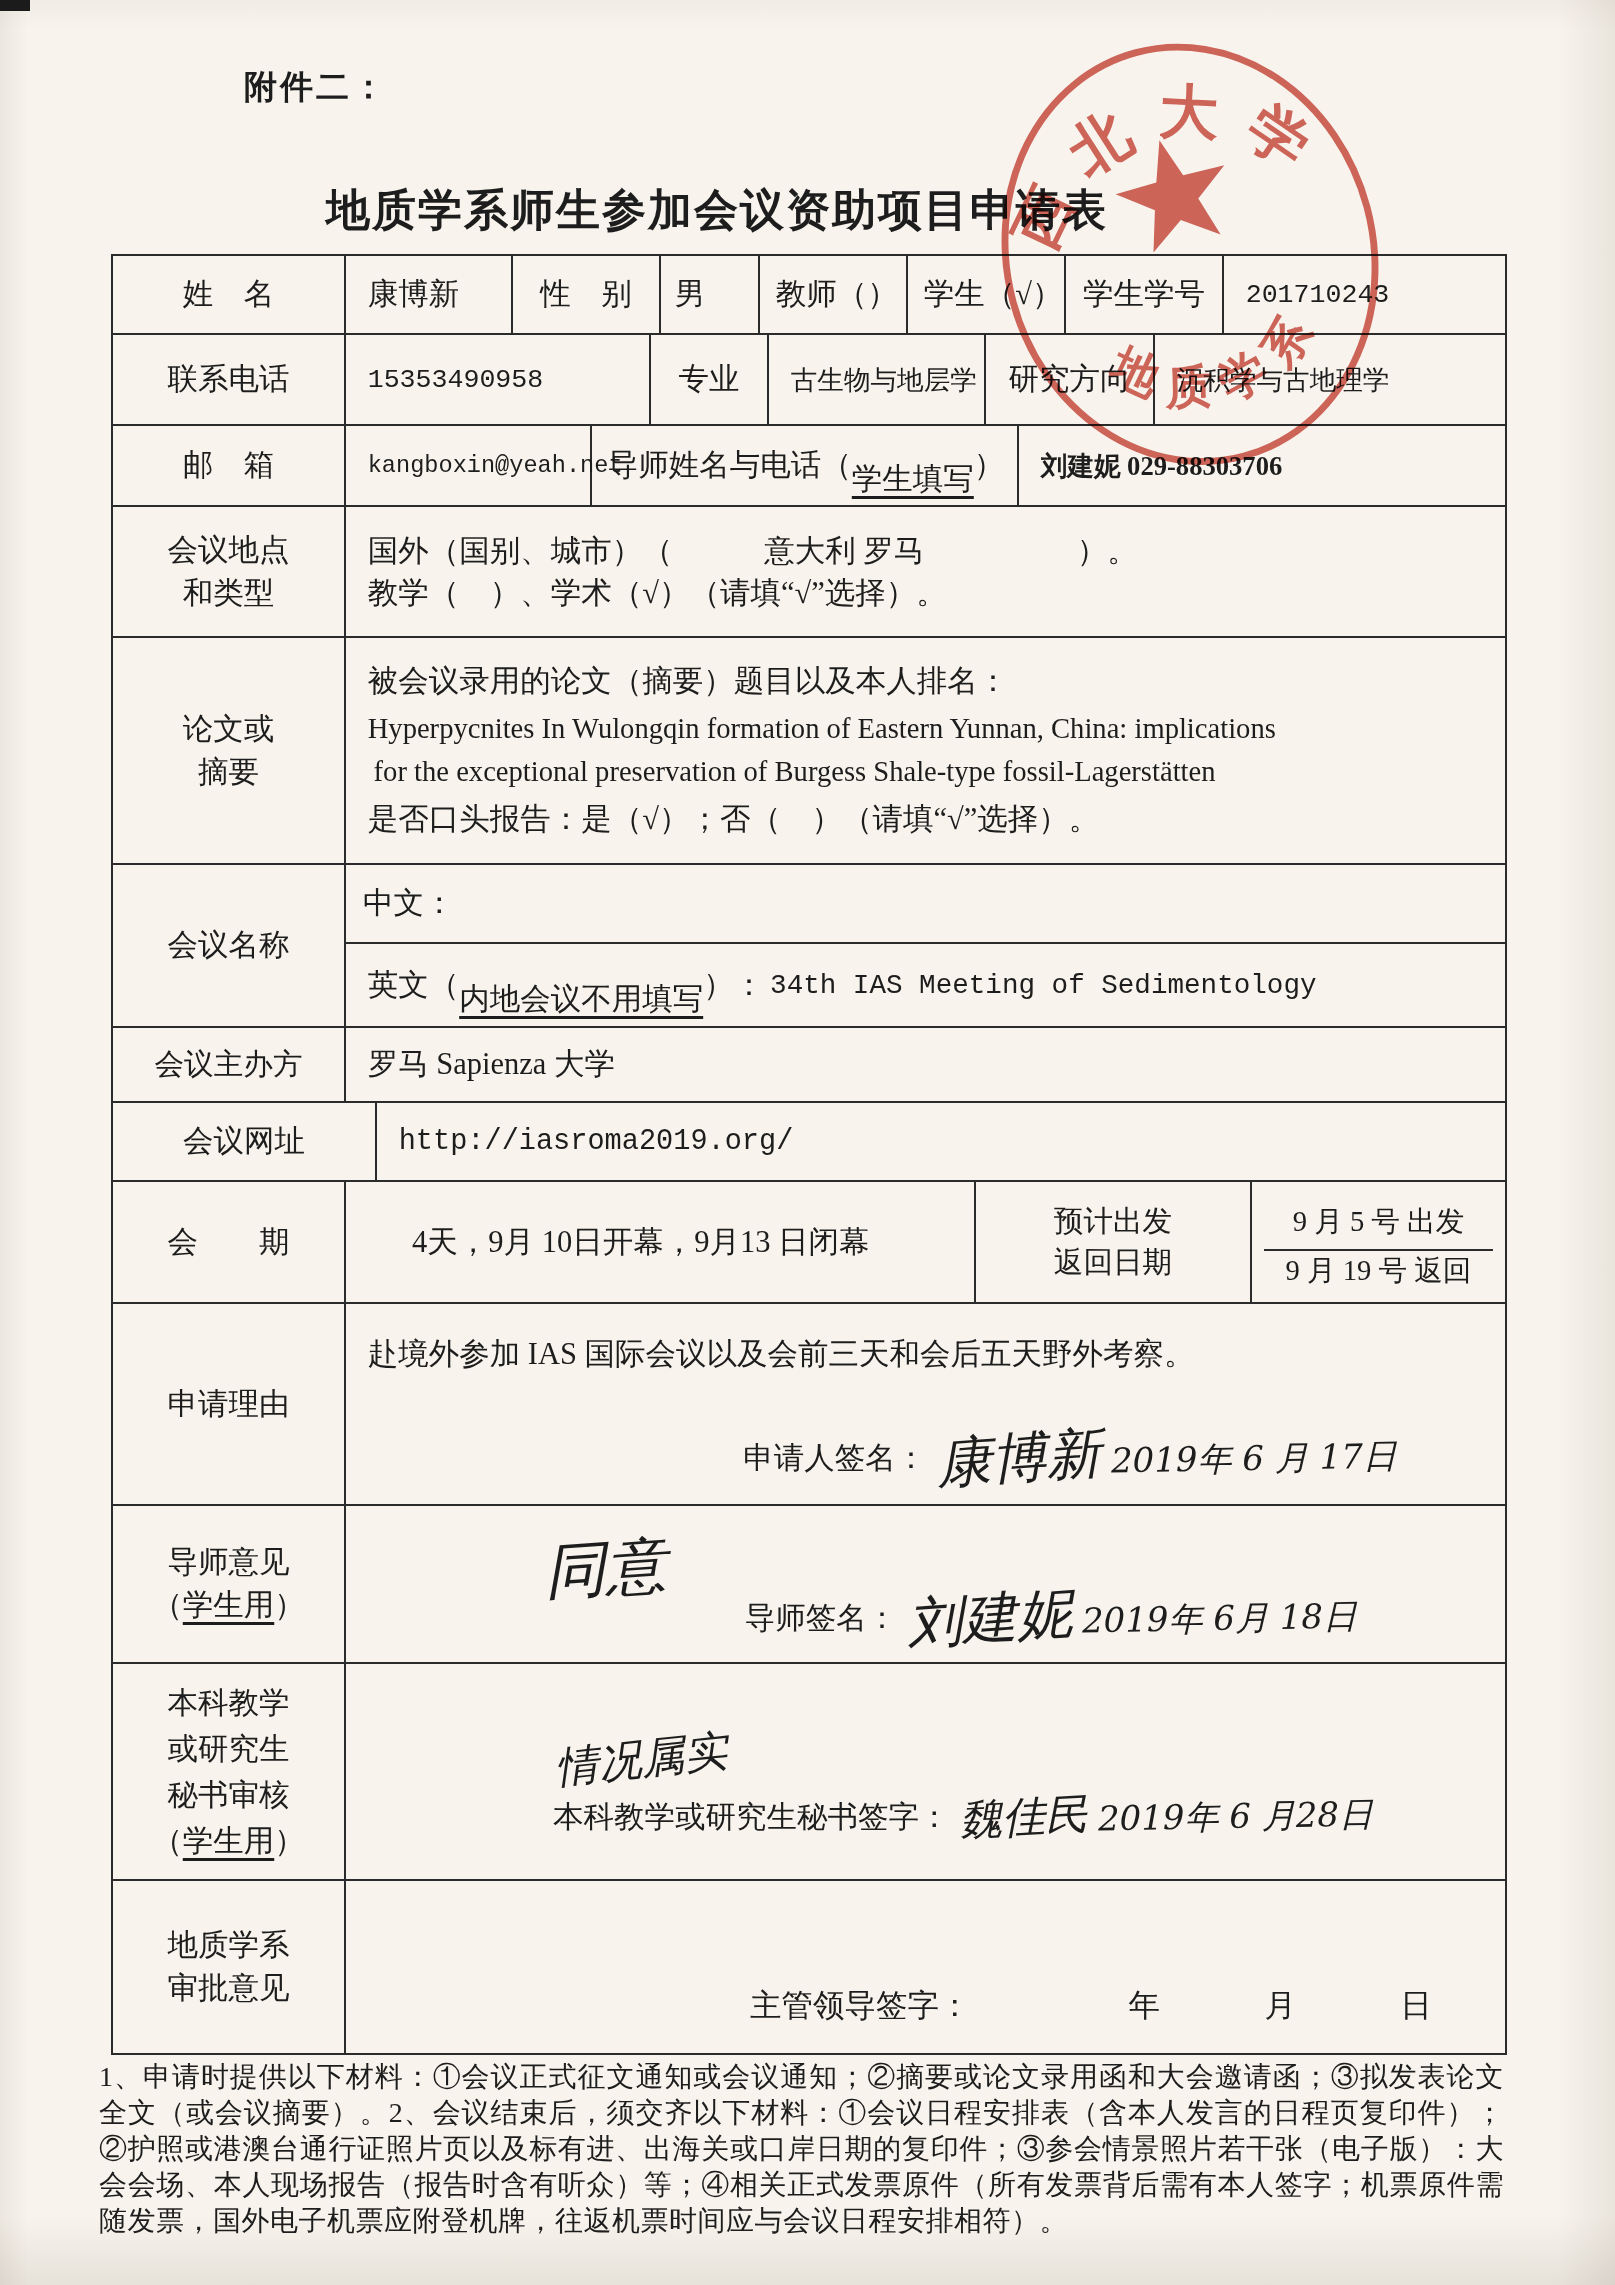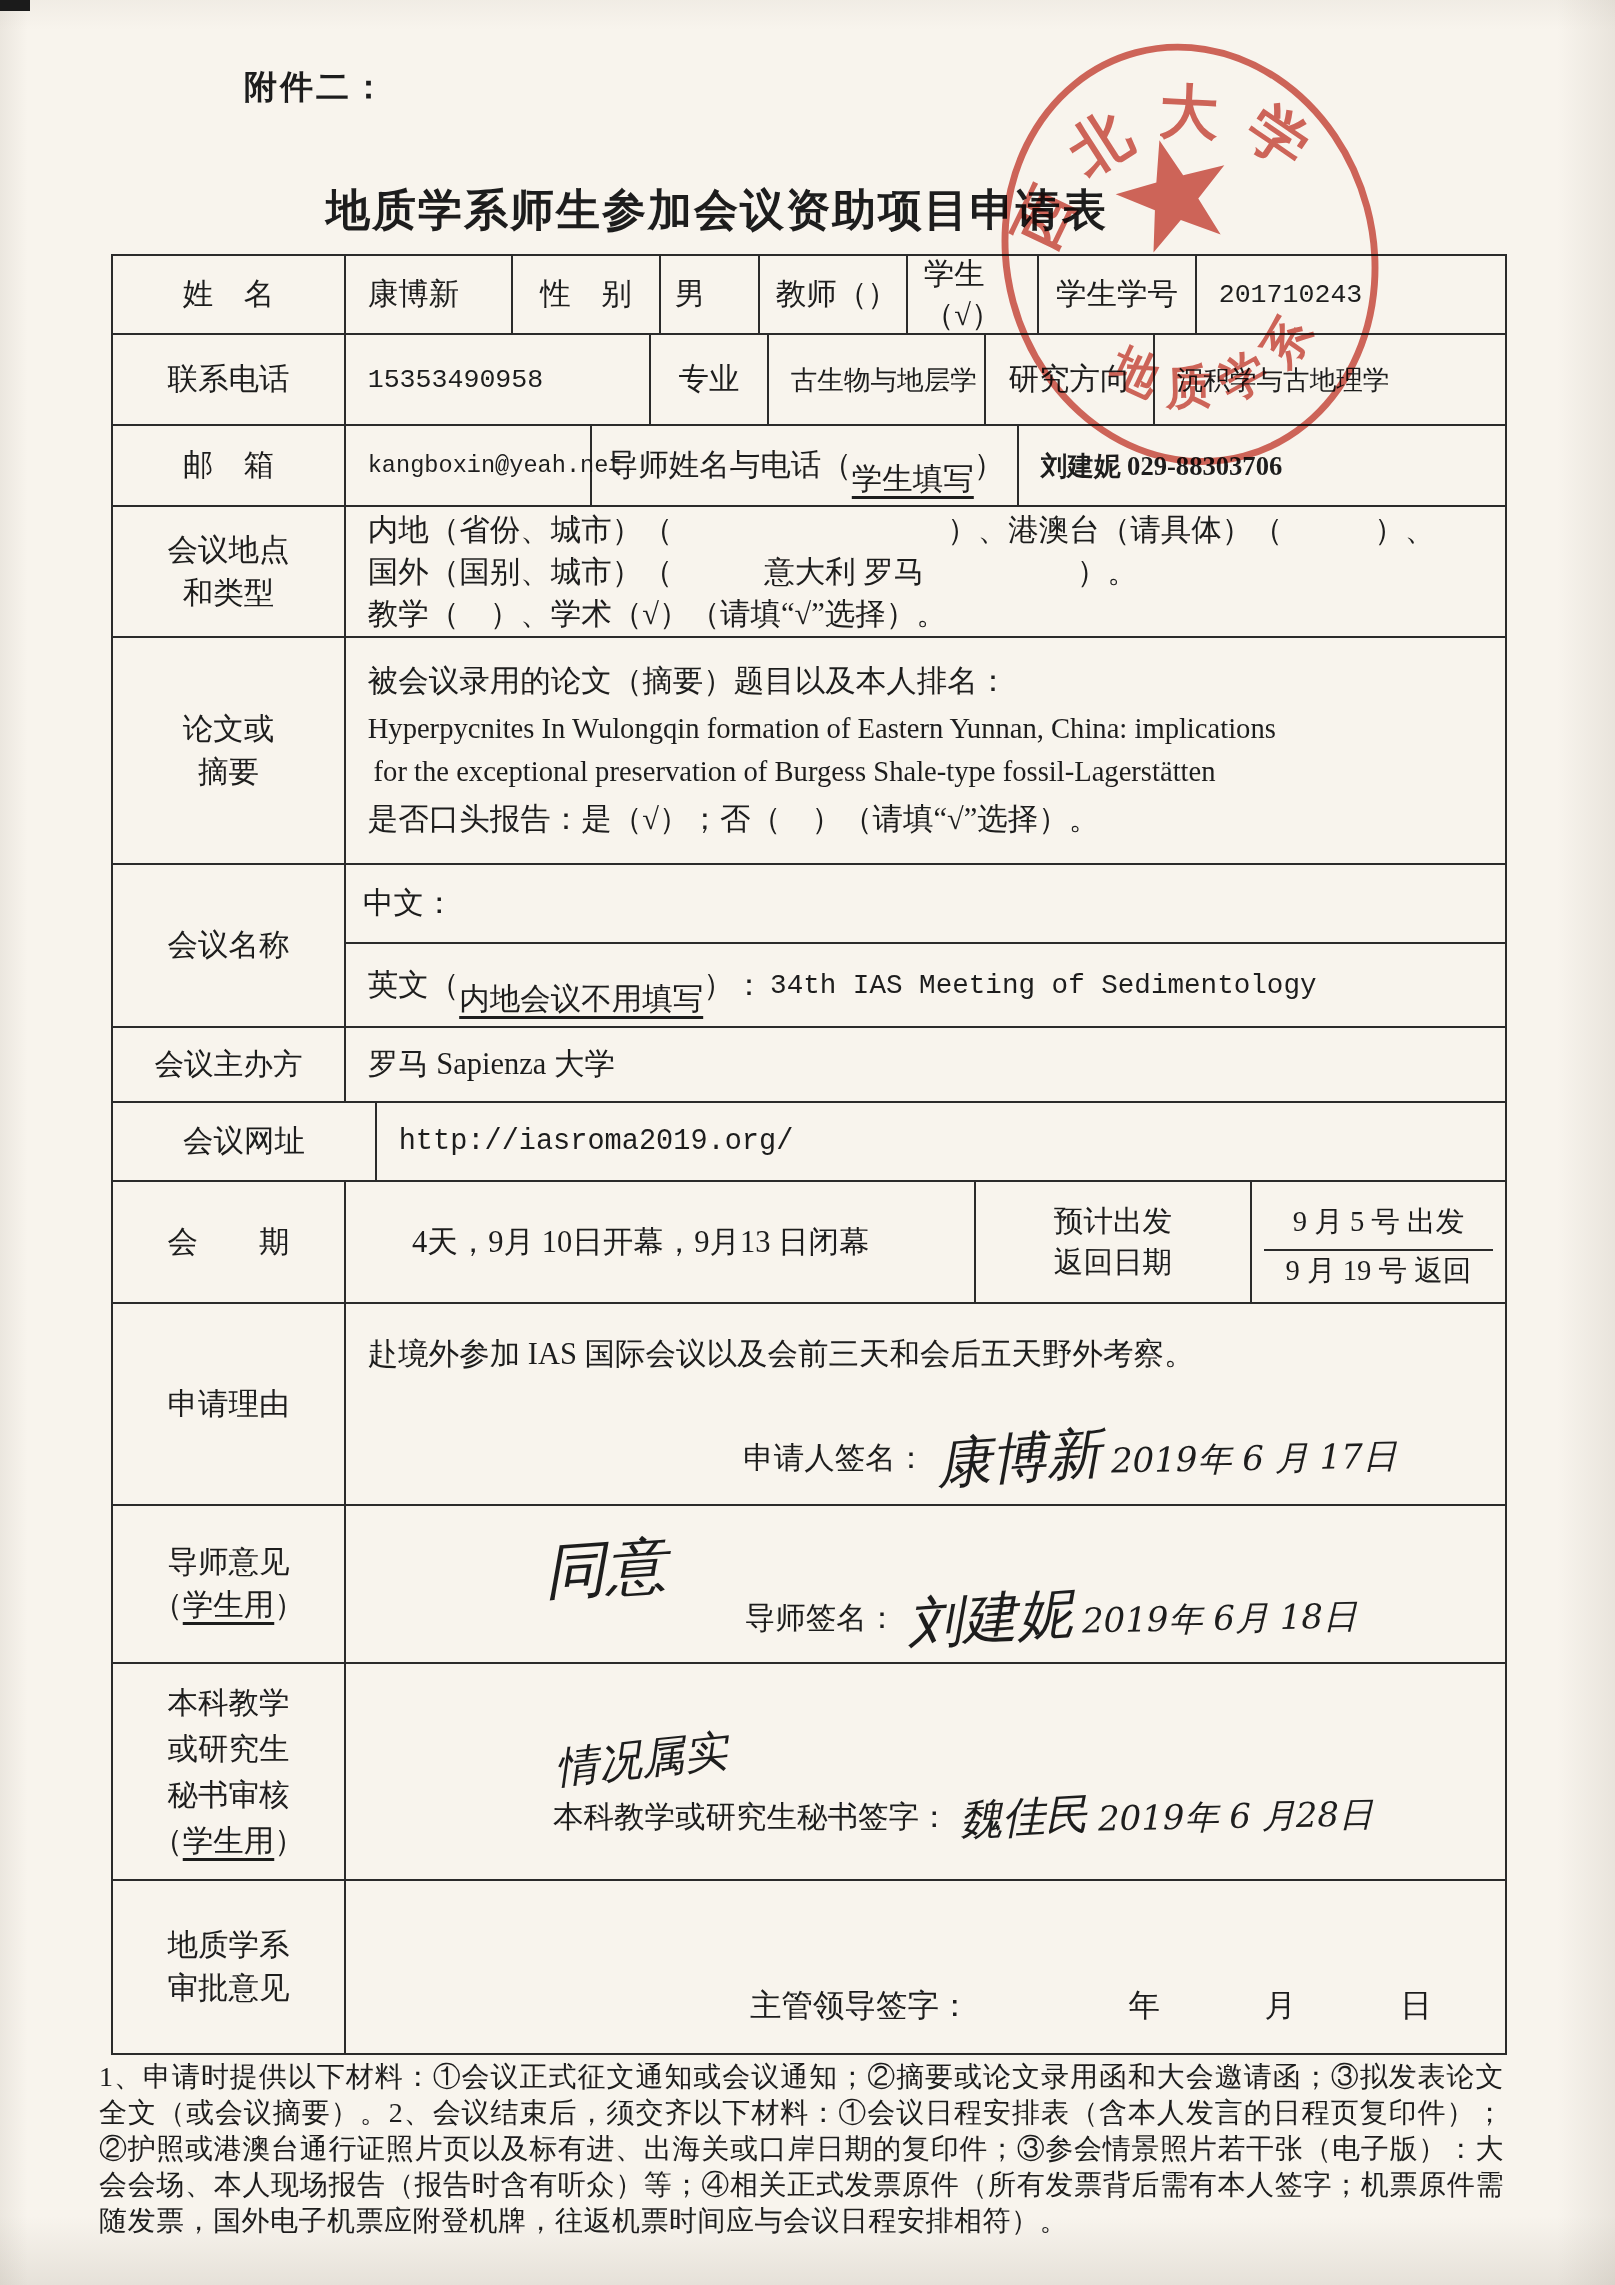--- a/index.html
+++ b/index.html
@@ -55,21 +55,21 @@
 <div class="doc-title">地质学系师生参加会议资助项目申请表</div>
 
 <div class="form">
 
   <div class="row" style="height:79px">
     <div class="cell lab" style="width:233px">姓　名</div>
     <div class="cell val" style="width:167px">康博新</div>
     <div class="cell lab" style="width:148px">性　别</div>
     <div class="cell val" style="width:99px;padding-left:13.8px">男</div>
     <div class="cell val" style="width:148px;padding-left:15.8px">教师（）</div>
-    <div class="cell val" style="width:131px;padding-left:15.8px">学生（√）</div>
+    <div class="cell val" style="width:158px;padding-left:15.8px">学生（√）</div>
     <div class="cell lab" style="width:158px">学生学号</div>
     <div class="cell val mono" style="flex:1">201710243</div>
   </div>
 
   <div class="row" style="height:91px">
     <div class="cell lab" style="width:233px">联系电话</div>
     <div class="cell val mono" style="width:305px">15353490958</div>
     <div class="cell lab" style="width:118px">专业</div>
     <div class="cell val" style="width:217px;font-size:26.6px">古生物与地层学</div>
     <div class="cell lab" style="width:169px">研究方向</div>
@@ -86,21 +86,20 @@
     </div>
     <div class="cell val" style="flex:1;font-size:26.6px;font-weight:600">刘建妮 029-88303706</div>
   </div>
 
   <div class="row" style="height:131px">
     <div class="cell lab col" style="width:233px;justify-content:center">
       <div>会议地点</div>
       <div>和类型</div>
     </div>
     <div class="cell col" style="flex:1;justify-content:center;padding-left:21.7px;font-size:30.5px;line-height:42px">
-      <div style="white-space:nowrap">内地（省份、城市）（　　　　　　　　　）、港澳台（请具体）（　　　）、</div>
       <div style="white-space:nowrap">国外（国别、城市）（　　　意大利 罗马　　　　　）。</div>
       <div style="white-space:nowrap">教学（　）、学术（√）（请填“√”选择）。</div>
     </div>
   </div>
 
   <div class="row" style="height:227px">
     <div class="cell lab col" style="width:233px;justify-content:center">
       <div>论文或</div>
       <div>摘要</div>
     </div>

